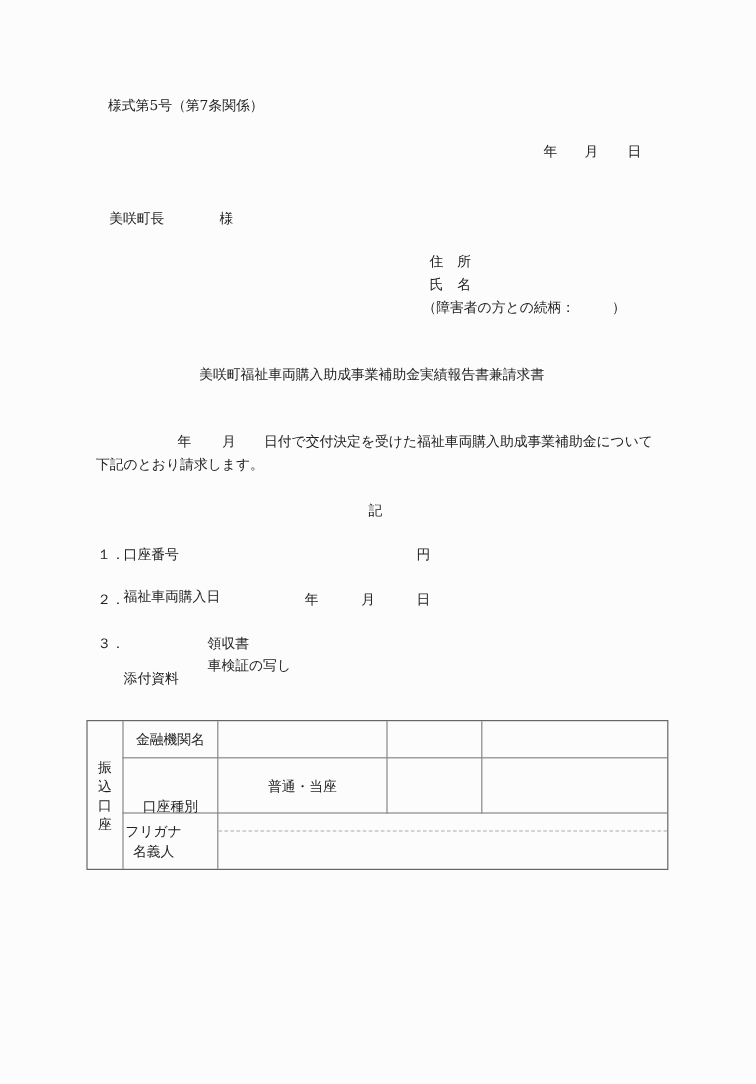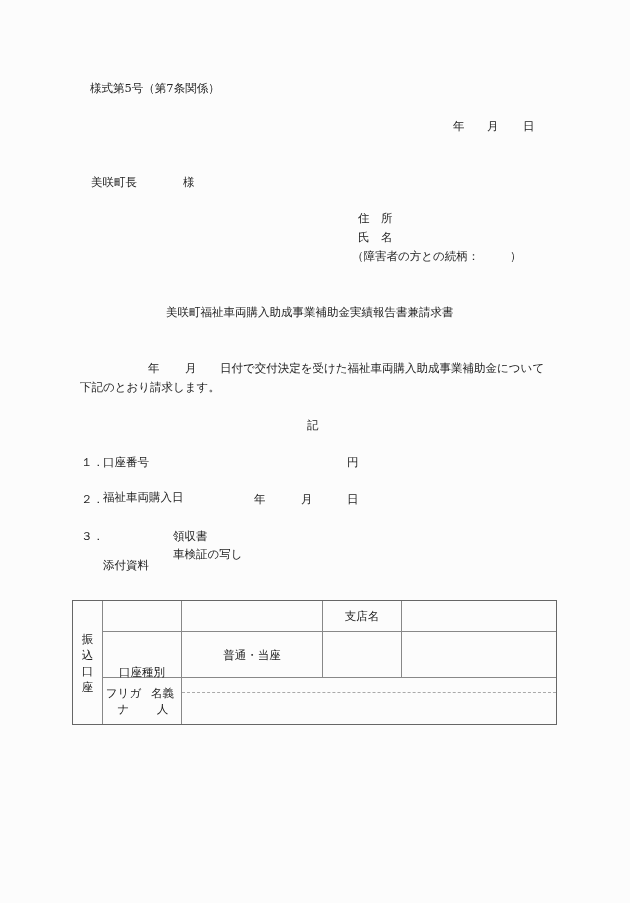--- a/index.html
+++ b/index.html
@@ -80,29 +80,29 @@
     <div class="ln" style="left:29px; top:76px; width:454px; height:1px;"></div>
     <div style="position:absolute; left:109px; top:91px; width:374px; border-top:1px dashed #aaa;"></div>
 
     <div class="cell" style="left:0; top:0; width:29px; height:123px; flex-direction:column;">
       <span>振</span>
       <span>込</span>
       <span>口</span>
       <span>座</span>
     </div>
 
+    <div class="cell" style="left:30px; top:0; width:78px; height:30px;">金融機関名</div>
     <div class="cell" style="left:109px; top:0; width:140px; height:30px;"></div>
-    <div class="cell" style="left:250px; top:0; width:78px; height:30px;">支店名</div>
     <div class="cell" style="left:329px; top:0; width:154px; height:30px;"></div>
 
     <div class="cell" style="left:30px; top:48px; width:78px; height:45px;">口座種別</div>
     <div class="cell" style="left:109px; top:31px; width:140px; height:45px;">普通・当座</div>
     <div class="cell" style="left:329px; top:31px; width:154px; height:45px;"></div>
 
-    <div class="cell" style="left:28px; top:77px; width:78px; height:46px; flex-direction:row;">
+    <div class="cell" style="left:16px; top:77px; width:78px; height:46px; flex-direction:column;">
       <span>フリガナ</span>
       <span>名義人</span>
     </div>
     <div class="cell" style="left:109px; top:77px; width:374px; height:14px;"></div>
     <div class="cell" style="left:109px; top:92px; width:374px; height:31px;"></div>
   </div>
 
 </div>
 
 </body></html>

